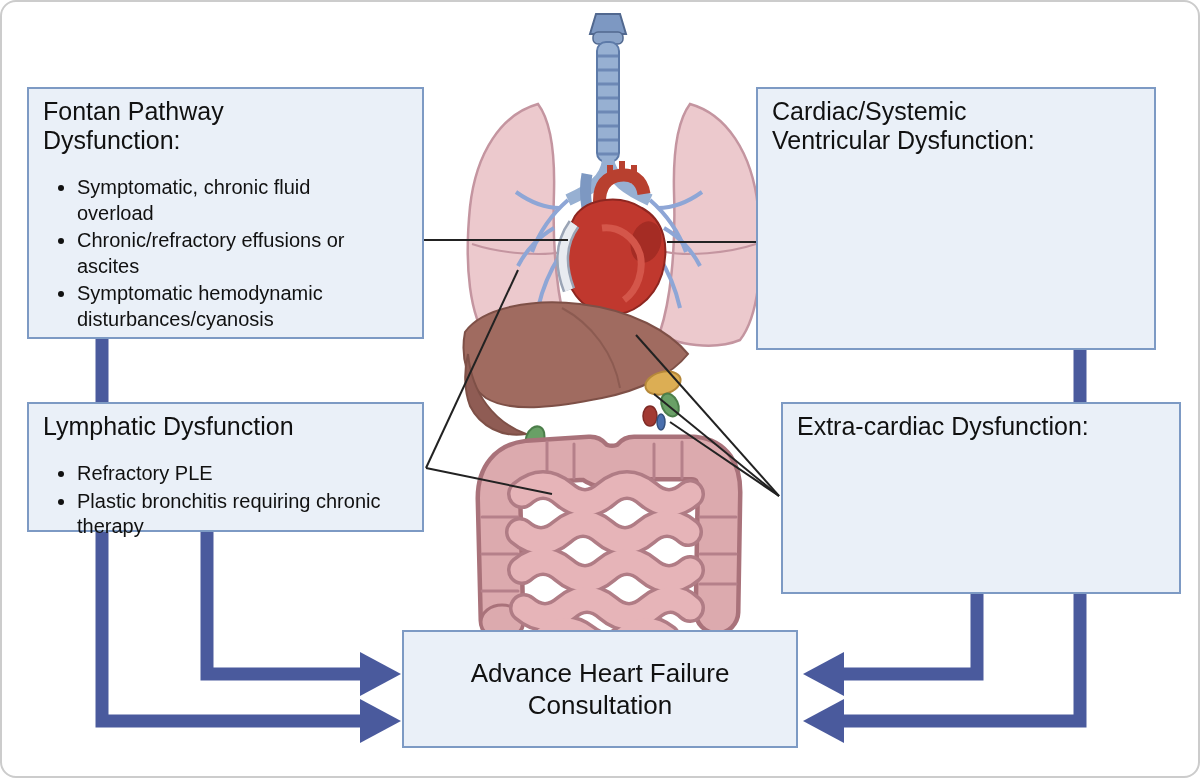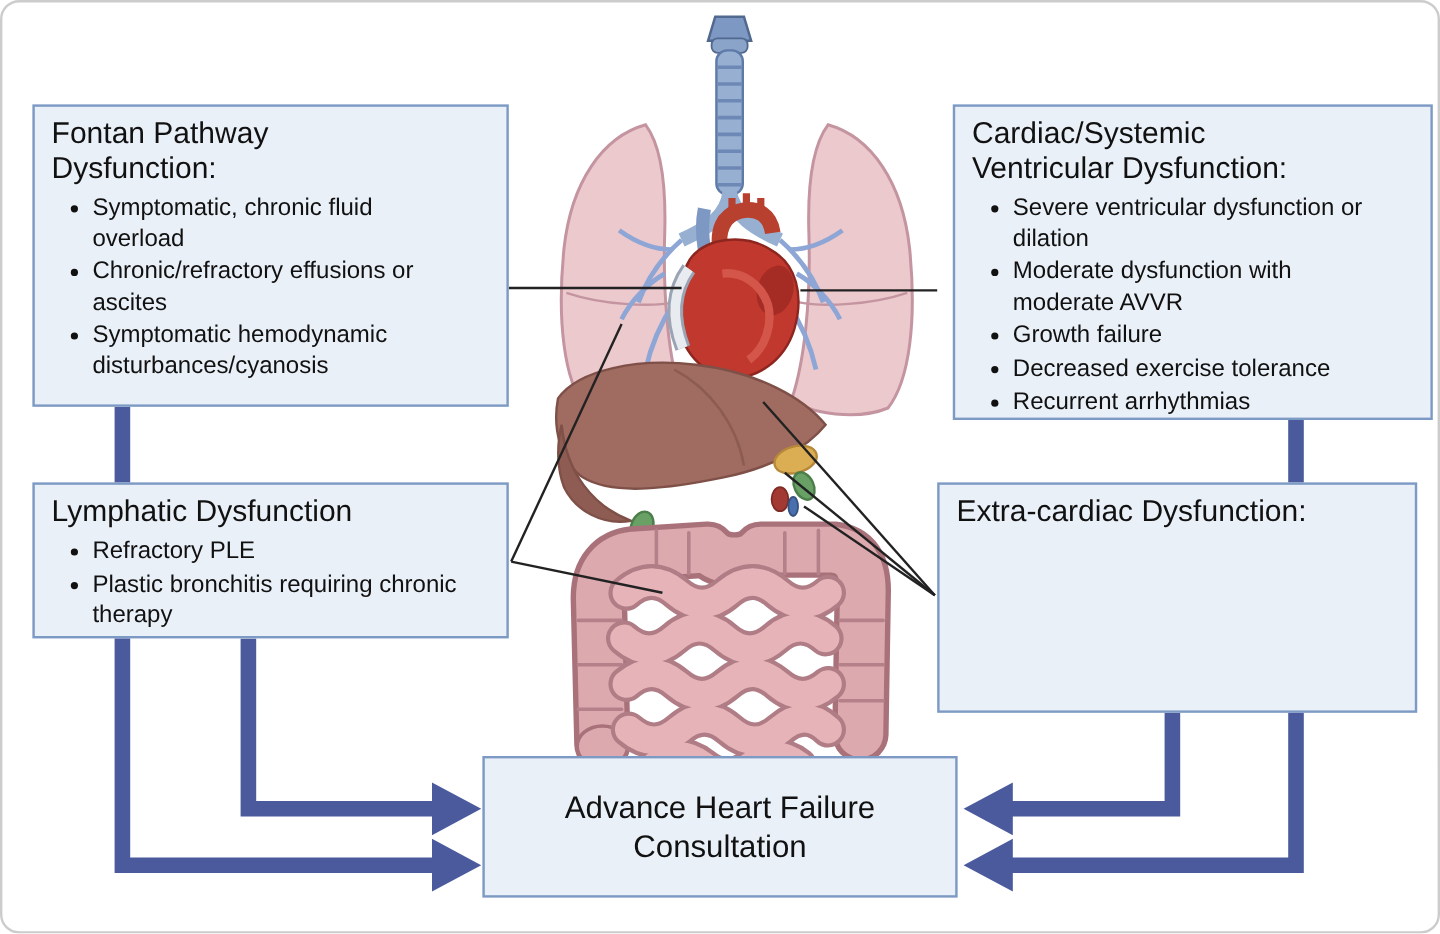--- a/index.html
+++ b/index.html
@@ -2,25 +2,25 @@
 <html><head>
 <meta charset="utf-8">
 <style>
   *{box-sizing:border-box;margin:0;padding:0}
   html,body{background:#ffffff}
   body{font-family:"Liberation Sans",sans-serif;color:#111}
   .canvas{position:relative;width:1200px;height:778px;background:#fff;border:2px solid #cccccc;border-radius:16px;overflow:hidden}
   .layer{position:absolute;left:0;top:0;width:1200px;height:778px;pointer-events:none}
   .box{position:absolute;background:#eaf0f8;border:2px solid #7d9ac4;padding:8px 14px 8px 14px;z-index:2}
   .box-title{font-size:25px;line-height:1.16;font-weight:400;color:#111}
-  .box ul{margin:6px 0 0 0;padding-left:34px;list-style:disc}
+  .box ul{margin:20px 0 0 0;padding-left:34px;list-style:disc}
   .box li{font-size:20px;line-height:1.28;margin:2px 0;max-width:305px}
   #box-fontan{left:25px;top:85px;width:397px;height:252px}
   #box-fontan .box-title{max-width:240px}
-  #box-cardiac{left:792px;top:85px;width:400px;height:263px}
+  #box-cardiac{left:754px;top:85px;width:400px;height:263px}
   #box-cardiac .box-title{max-width:300px}
   #box-lymphatic{left:25px;top:400px;width:397px;height:130px}
   #box-extracardiac{left:779px;top:400px;width:400px;height:192px}
   #box-consult{left:400px;top:628px;width:396px;height:118px;display:flex;align-items:center;justify-content:flex-start;text-align:center}
   #box-consult .box-title{font-size:26px;line-height:1.25}
 </style>
 </head>
 <body>
 
 <div class="canvas">
@@ -155,27 +155,20 @@
     <div class="box-title">Fontan Pathway Dysfunction:</div>
     <ul>
         <li>Symptomatic, chronic fluid overload</li>
         <li>Chronic/refractory effusions or ascites</li>
         <li>Symptomatic hemodynamic disturbances/cyanosis</li>
       </ul>
   </div>
 
   <div class="box" id="box-cardiac">
     <div class="box-title">Cardiac/Systemic Ventricular Dysfunction:</div>
-    <ul>
-        <li>Severe ventricular dysfunction or dilation</li>
-        <li>Moderate dysfunction with moderate AVVR</li>
-        <li>Growth failure</li>
-        <li>Decreased exercise tolerance</li>
-        <li>Recurrent arrhythmias</li>
-      </ul>
   </div>
 
   <div class="box" id="box-lymphatic">
     <div class="box-title">Lymphatic Dysfunction</div>
     <ul>
         <li>Refractory PLE</li>
         <li>Plastic bronchitis requiring chronic therapy</li>
       </ul>
   </div>
 

